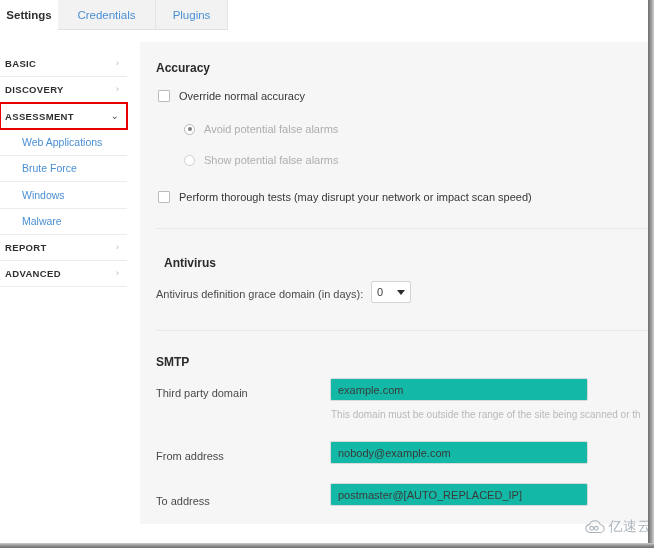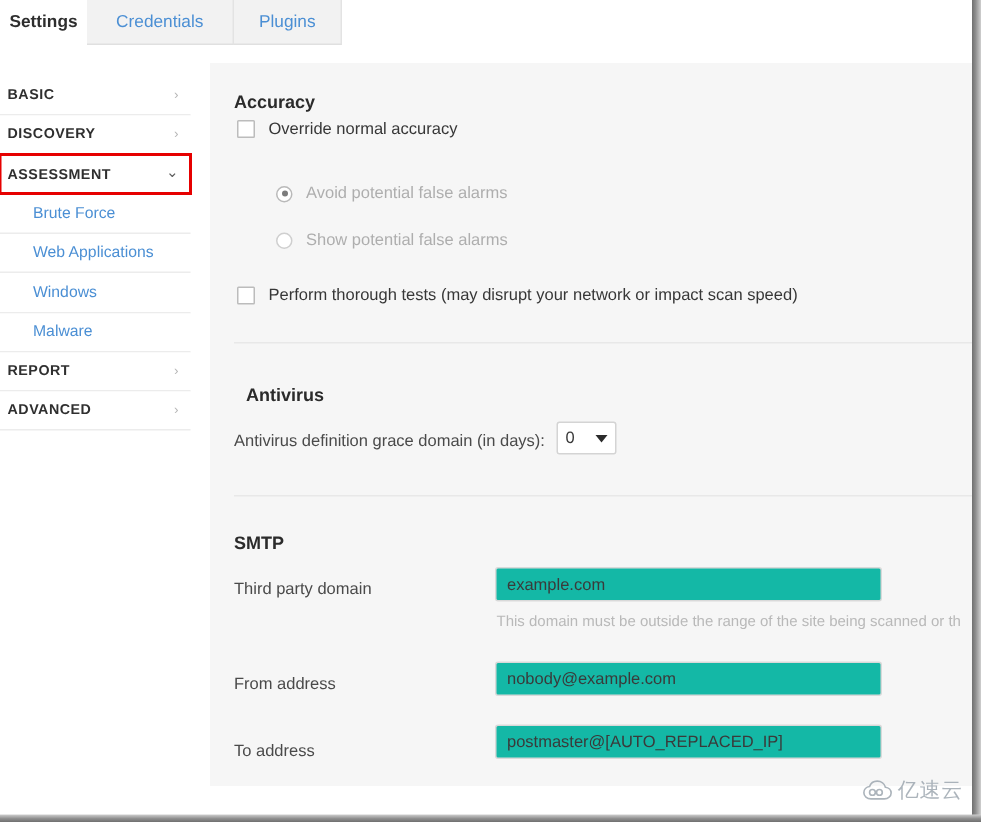--- a/index.html
+++ b/index.html
@@ -251,21 +251,21 @@
   .bottom-edge {
     position: absolute;
     left: 0; bottom: 0;
     width: 654px; height: 5px;
     background: linear-gradient(180deg,#cfcfcf 0%, #8e8e8e 55%, #6f6f6f 100%);
   }
 
   
   .watermark {
     position: absolute;
-    right: 12px; bottom: 12px;
+    right: 2px; bottom: 12px;
     display: flex;
     align-items: center;
     gap: 4px;
     opacity: 0.82;
   }
   .watermark .wm-text {
     font-size: 14px;
     color: #9aa4ad;
     font-family: "DejaVu Sans", sans-serif;
     letter-spacing: 0.5px;
@@ -301,24 +301,24 @@
       <span class="label">DISCOVERY</span>
       <span class="chev">›</span>
     </div>
 
     <div class="nav-group highlight">
       <span class="label">ASSESSMENT</span>
       <span class="chev">⌄</span>
     </div>
 
     <div class="nav-sub link">
+      <span>Web Applications</span>
+    </div>
+    <div class="nav-sub link">
       <span>Brute Force</span>
-    </div>
-    <div class="nav-sub link">
-      <span>Web Applications</span>
     </div>
     <div class="nav-sub link">
       <span>Windows</span>
     </div>
     <div class="nav-sub link">
       <span>Malware</span>
     </div>
 
     <div class="nav-group">
       <span class="label">REPORT</span>
@@ -330,21 +330,21 @@
       <span class="chev">›</span>
     </div>
 
   </div>
 
   <div class="panel">
     <div class="panel-inner">
 
       <div class="section-title" style="left:16px; top:19px;">Accuracy</div>
 
-      <div class="row" style="left:18px; top:38px;">
+      <div class="row" style="left:18px; top:48px;">
         <span class="cbox"></span>
         <span class="cbox-label">Override normal accuracy</span>
       </div>
 
       <div class="row" style="left:44px; top:81px;">
         <span class="radio checked"></span>
         <span class="radio-label">Avoid potential false alarms</span>
       </div>
 
       <div class="row" style="left:44px; top:112px;">

